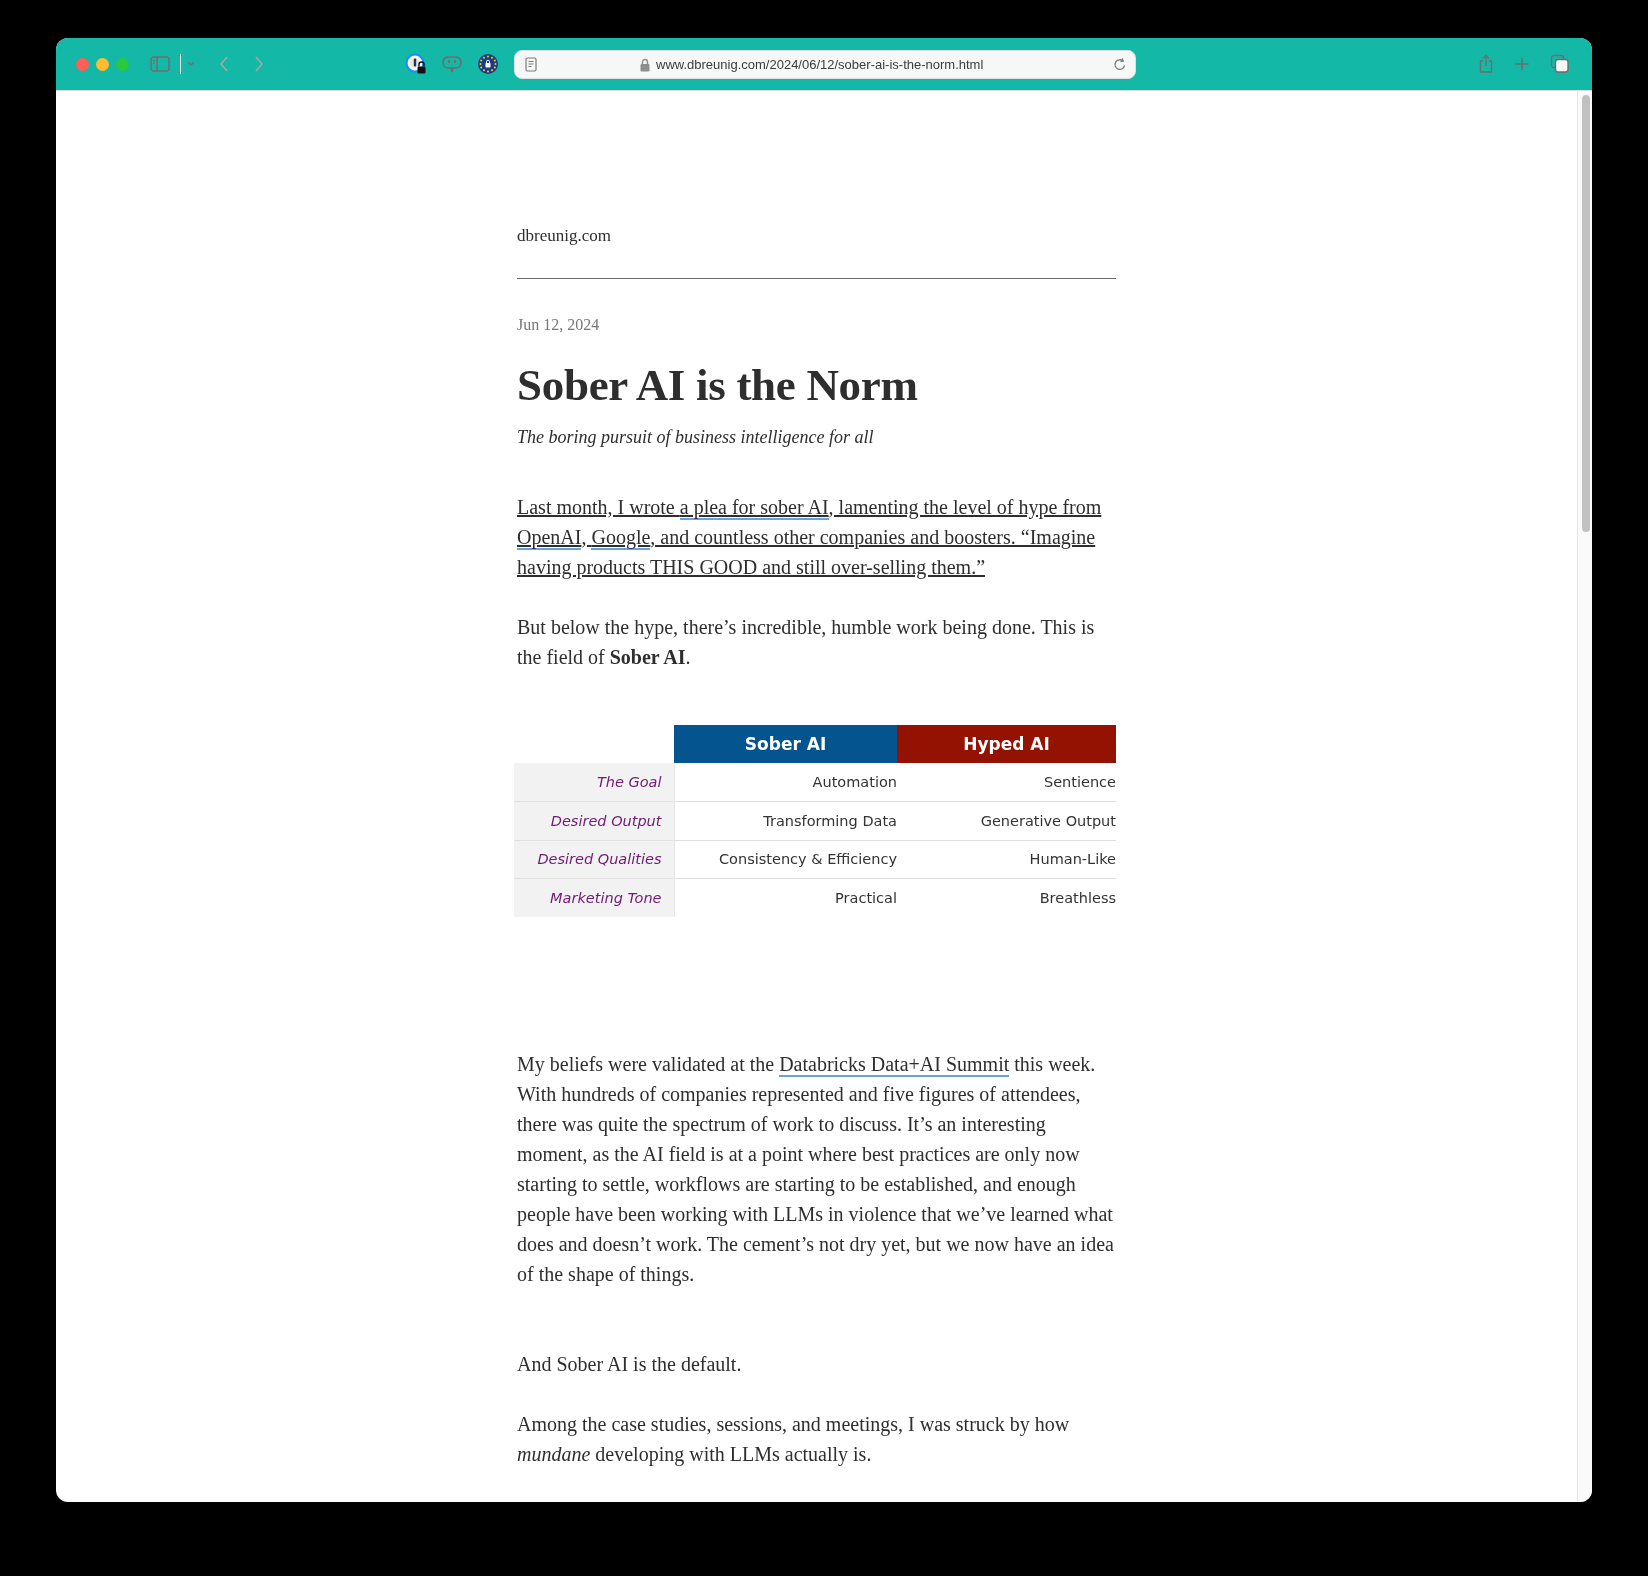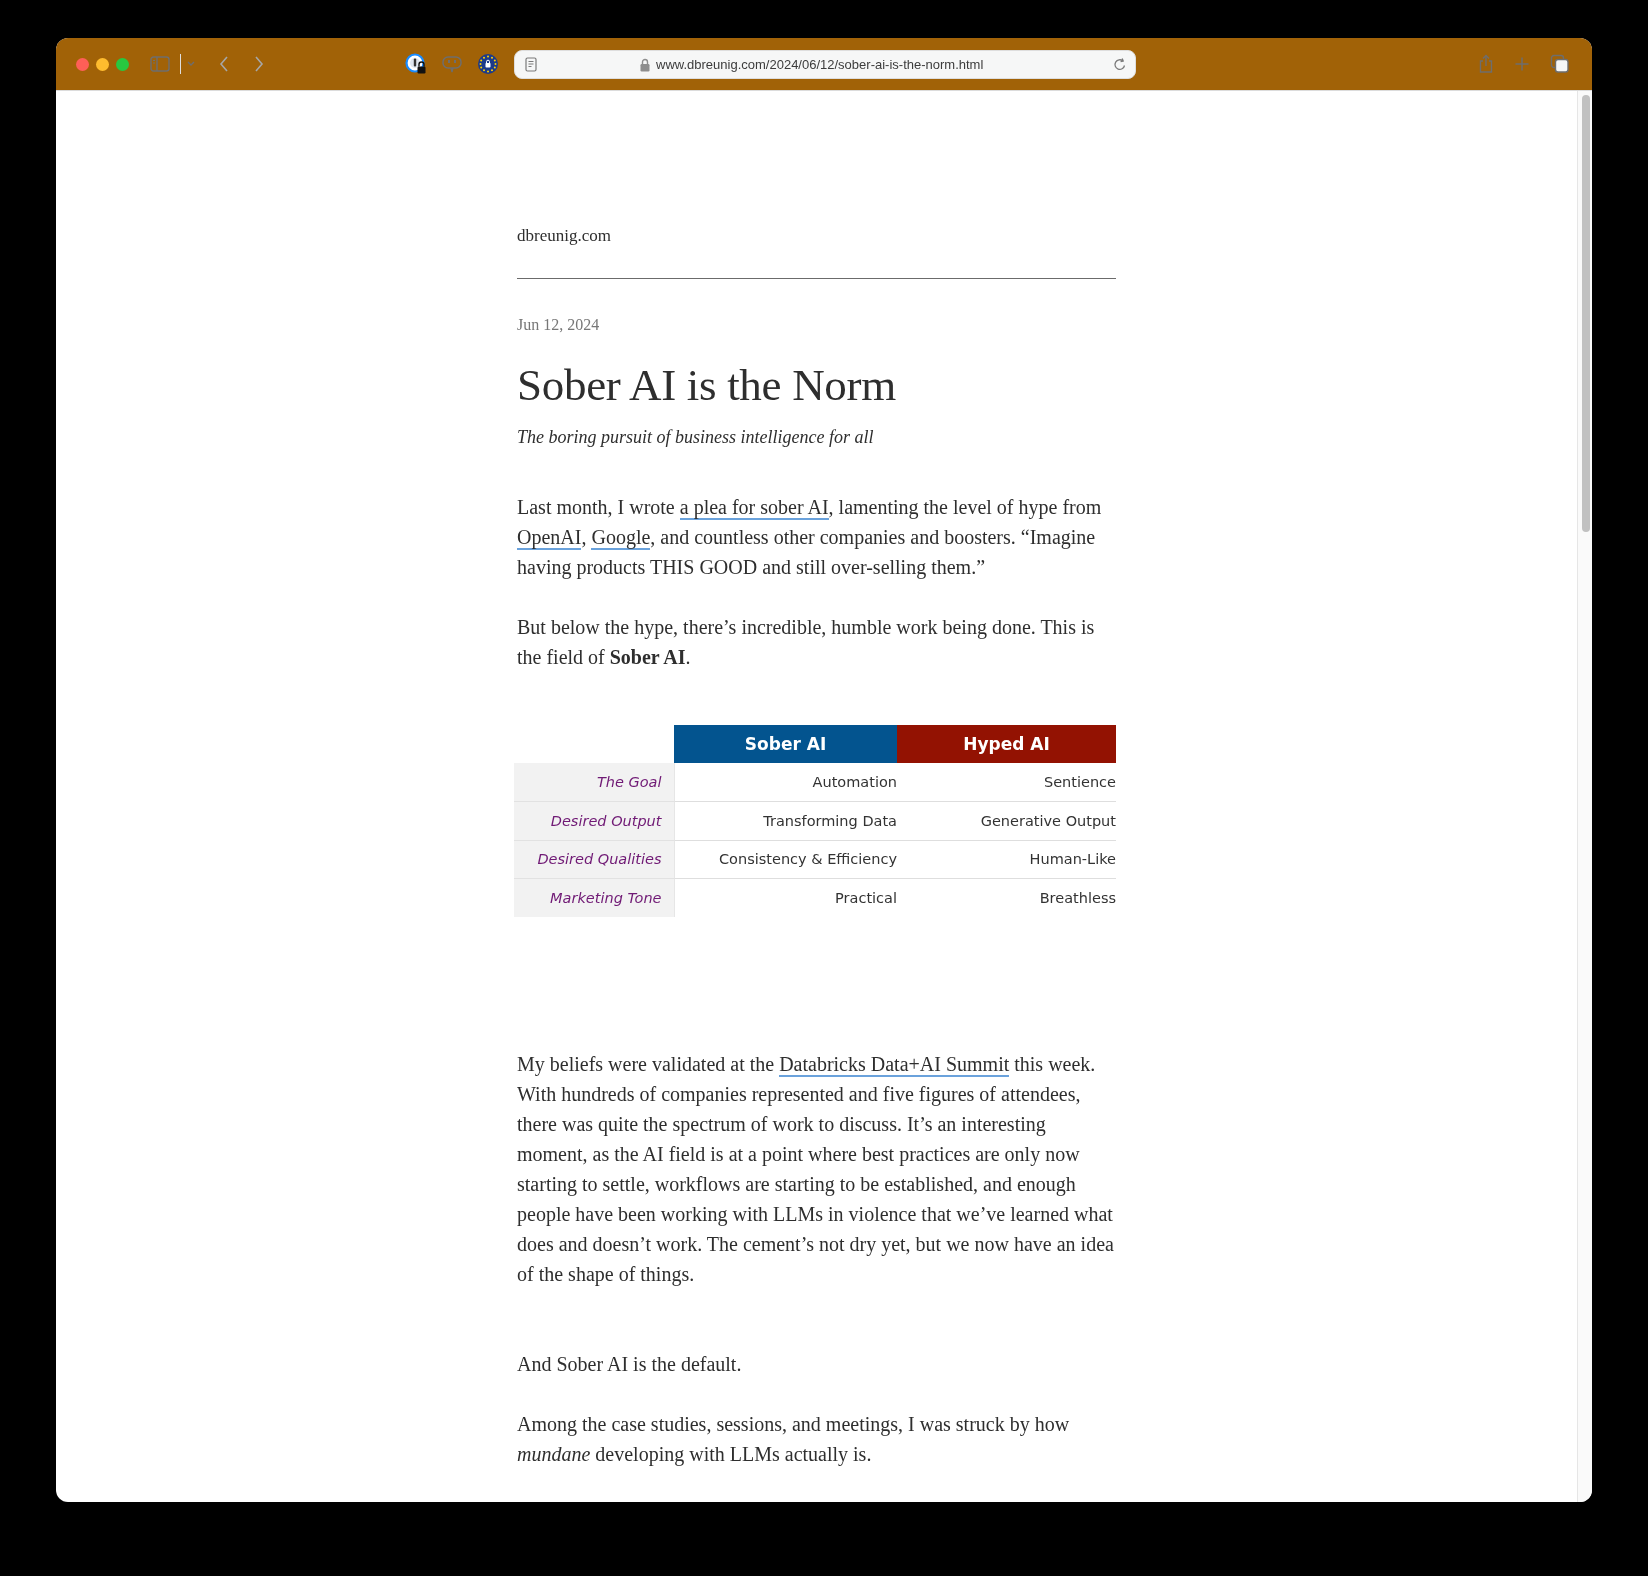--- a/index.html
+++ b/index.html
@@ -5,21 +5,21 @@
   * { box-sizing: border-box; margin: 0; padding: 0; }
   html, body { width: 1648px; height: 1576px; background: #000; overflow: hidden; }
   body { position: relative; font-family: "Liberation Serif", "DejaVu Serif", serif; }
 
   .window {
     position: absolute; left: 56px; top: 38px; width: 1536px; height: 1464px;
     background: #fff; border-radius: 12px; overflow: hidden;
   }
   .toolbar {
     position: absolute; left: 0; top: 0; width: 100%; height: 53px;
-    background: #a16207; border-bottom: 1px solid #dcdcdc;
+    background: #14b8a6; border-bottom: 1px solid #dcdcdc;
   }
   .traffic { position: absolute; top: 20px; width: 13px; height: 13px; border-radius: 50%; }
   .traffic.red { left: 20px; background: #fe5f57; }
   .traffic.yellow { left: 40px; background: #febc2e; }
   .traffic.green { left: 60px; background: #28c840; }
 
   .tb-icon { position: absolute; top: 14px; height: 24px; display: flex; align-items: center; justify-content: center; color: #6e6e6e; }
   .tb-icon svg { display: block; }
 
   .url-bar {
@@ -41,28 +41,28 @@
   .scroll-thumb {
     position: absolute; left: 4px; top: 4px; width: 8px; height: 437px;
     background: #c1c1c1; border-radius: 4px;
   }
 
   .content { position: absolute; left: 461px; top: 53px; width: 600px; color: #2e2e2e; }
   .site-name { position: absolute; top: 135px; left: 0; font-size: 17px; color: #2e2e2e; }
   .rule { position: absolute; top: 187px; left: 0; width: 599px; height: 1px; background: #6b6b6b; }
   .date { position: absolute; top: 225px; left: 0; font-size: 16px; color: #777; }
   .title {
-    position: absolute; top: 268px; left: 0; font-size: 45px; font-weight: normal; color: #2e2e2e;
+    position: absolute; top: 268px; left: 0; font-size: 45px; font-weight: bold; color: #2e2e2e;
     letter-spacing: -0.3px; white-space: nowrap;
   }
   .subtitle { position: absolute; top: 336px; left: 0; font-size: 18px; font-style: italic; color: #2e2e2e; white-space: nowrap; }
 
   .para { position: absolute; left: 0; width: 600px; font-size: 20px; line-height: 30px; color: #2e2e2e; }
   .para a { color: #2e2e2e; text-decoration: none; border-bottom: 2px solid #6aa2dc; }
-  .p1 { top: 401px; }
+  .p1 { top: 401px; text-decoration: underline; }
   .p2 { top: 521px; }
   .p3 { top: 958px; }
   .p4 { top: 1258px; }
   .p5 { top: 1318px; }
   .p6 { top: 1408px; }
 
   .cmp-table {
     position: absolute; left: -3px; top: 634px; width: 602px; border-collapse: collapse;
     font-family: "DejaVu Sans", "Liberation Sans", sans-serif; font-size: 14.5px;
   }

